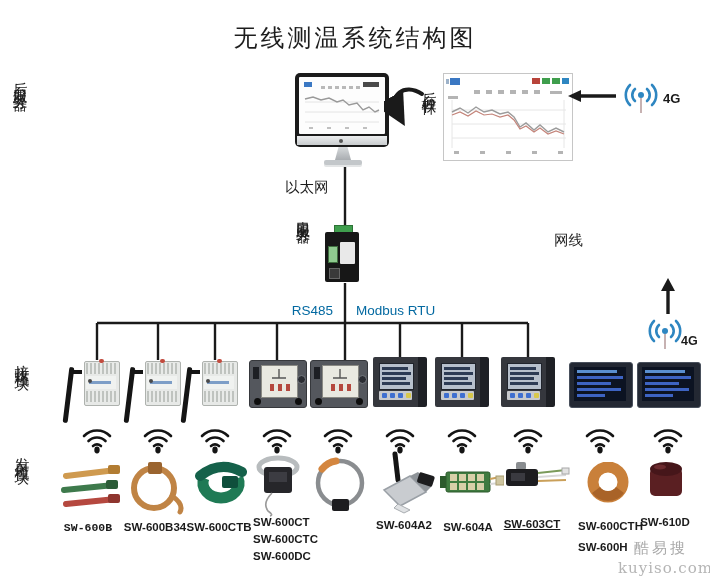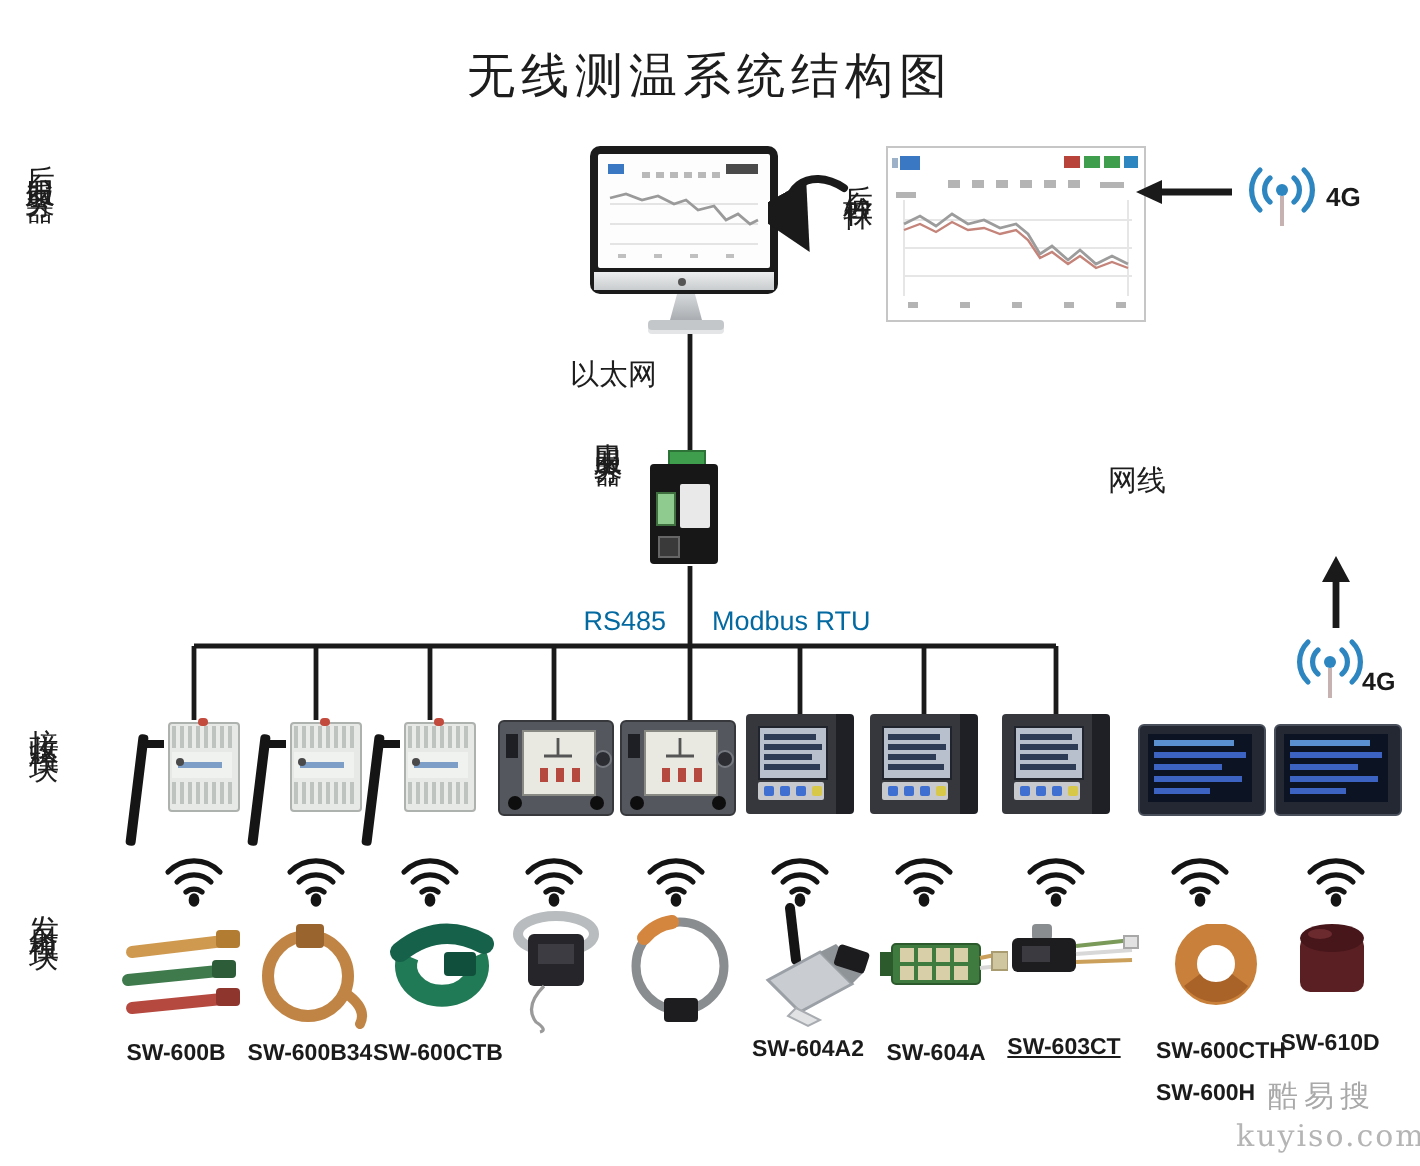--- a/index.html
+++ b/index.html
@@ -478,23 +478,28 @@
   <svg class="abs" style="left:584px;top:462px;" width="48" height="42">
     <circle cx="24" cy="20" r="15" fill="none" stroke="#c9803a" stroke-width="11"></circle>
     <path d="M12 28 a15,15 0 0 0 24,0" fill="none" stroke="#a96328" stroke-width="10"></path>
   </svg>
   <svg class="abs" style="left:642px;top:458px;" width="48" height="46">
     <rect x="8" y="10" width="32" height="28" rx="5" fill="#5a1f22"></rect>
     <ellipse cx="24" cy="11" rx="16" ry="7" fill="#46161a"></ellipse>
     <ellipse cx="18" cy="9" rx="6" ry="2.5" fill="#6b2a2e"></ellipse>
   </svg>
 
-  <div class="abs swlabel swcenter" style="left:88px;top:519px;">SW-600B</div>
+  <div class="abs swlabel swcenter" style="left:88px;top:519px;font-family:Liberation Mono, monospace;">SW-600B</div>
   <div class="abs swlabel swcenter" style="left:155px;top:519px;">SW-600B34</div>
   <div class="abs swlabel swcenter" style="left:219px;top:519px;">SW-600CTB</div>
+  <div class="abs swlabel" style="left:253px;top:514px;">
+    <div>SW-600CT</div>
+    <div>SW-600CTC</div>
+    <div>SW-600DC</div>
+  </div>
   <div class="abs swlabel swcenter" style="left:404px;top:517px;">SW-604A2</div>
   <div class="abs swlabel swcenter" style="left:468px;top:519px;">SW-604A</div>
   <div class="abs swlabel swcenter" style="left:532px;top:516px;text-decoration:underline;">SW-603CT</div>
   <div class="abs swlabel" style="left:578px;top:516px;line-height:21px;">
     <div>SW-600CTH</div>
     <div>SW-600H</div>
   </div>
   <div class="abs swlabel swcenter" style="left:665px;top:514px;">SW-610D</div>
 
   <div class="abs watermark1" style="left:634px;top:539px;">酷易搜</div>

